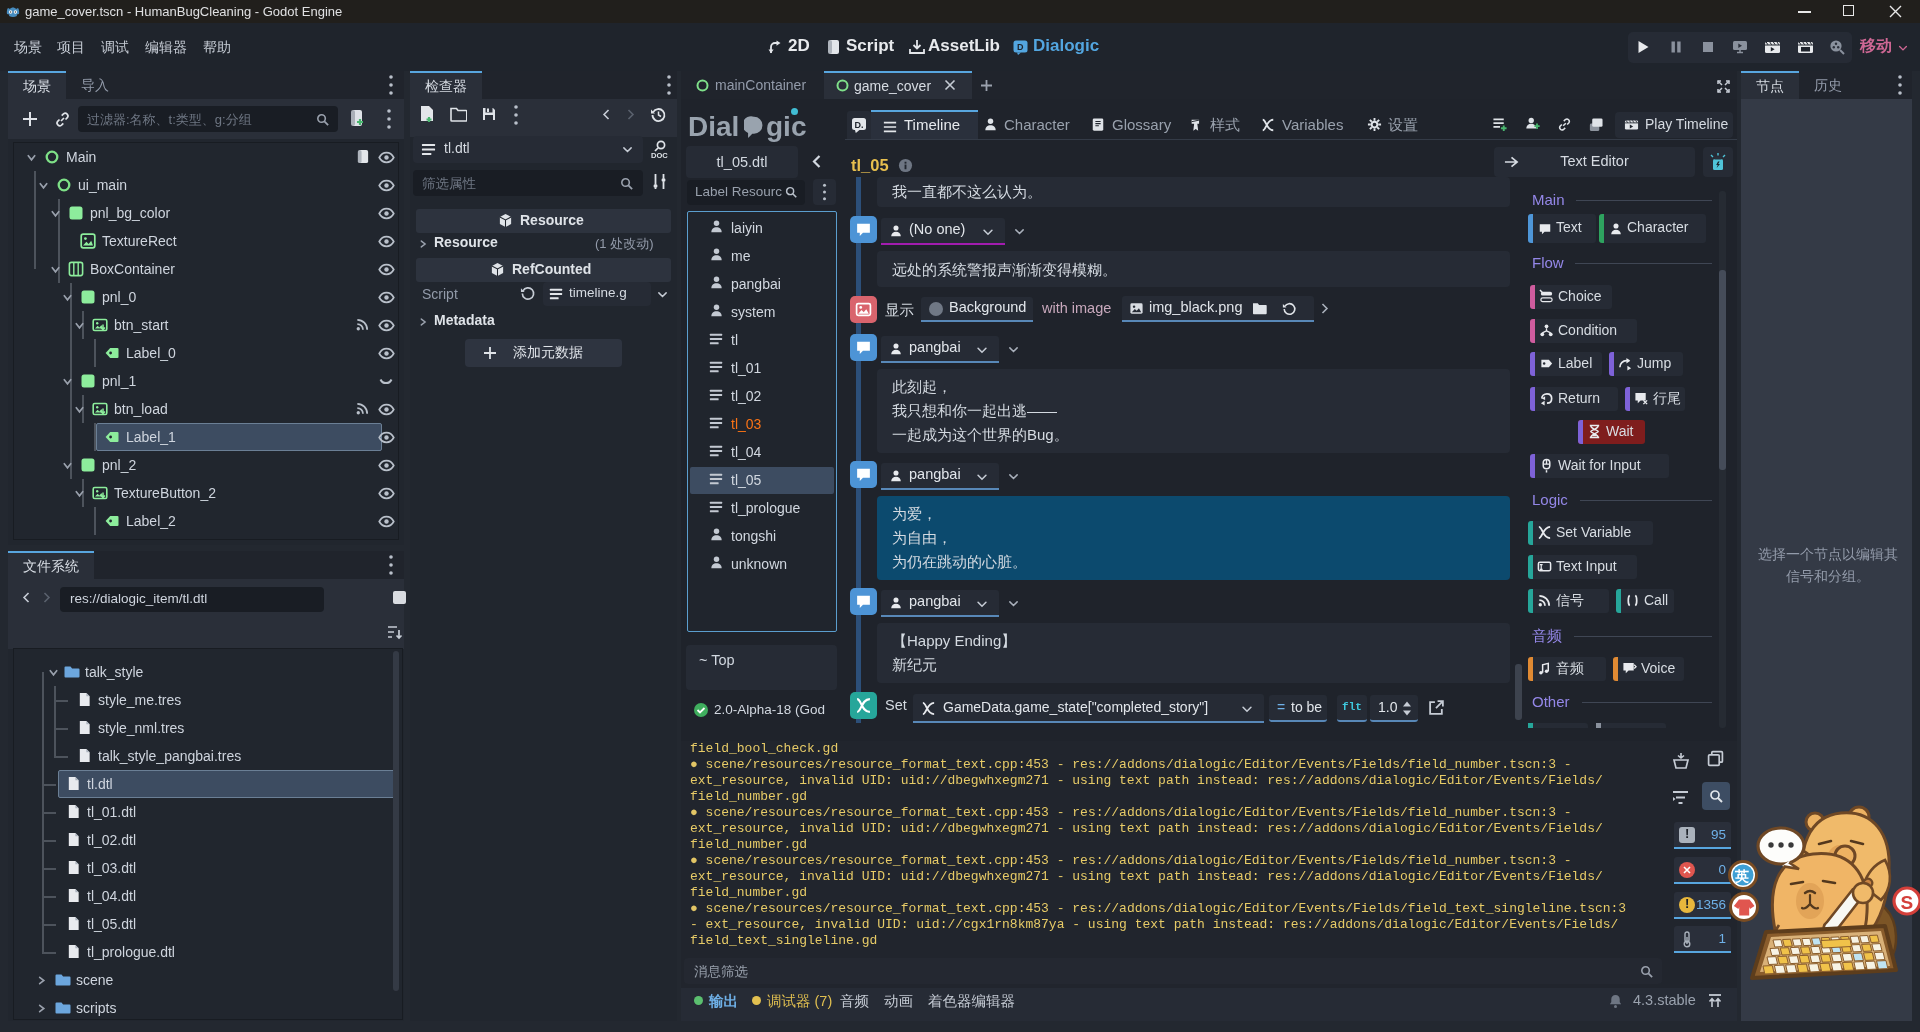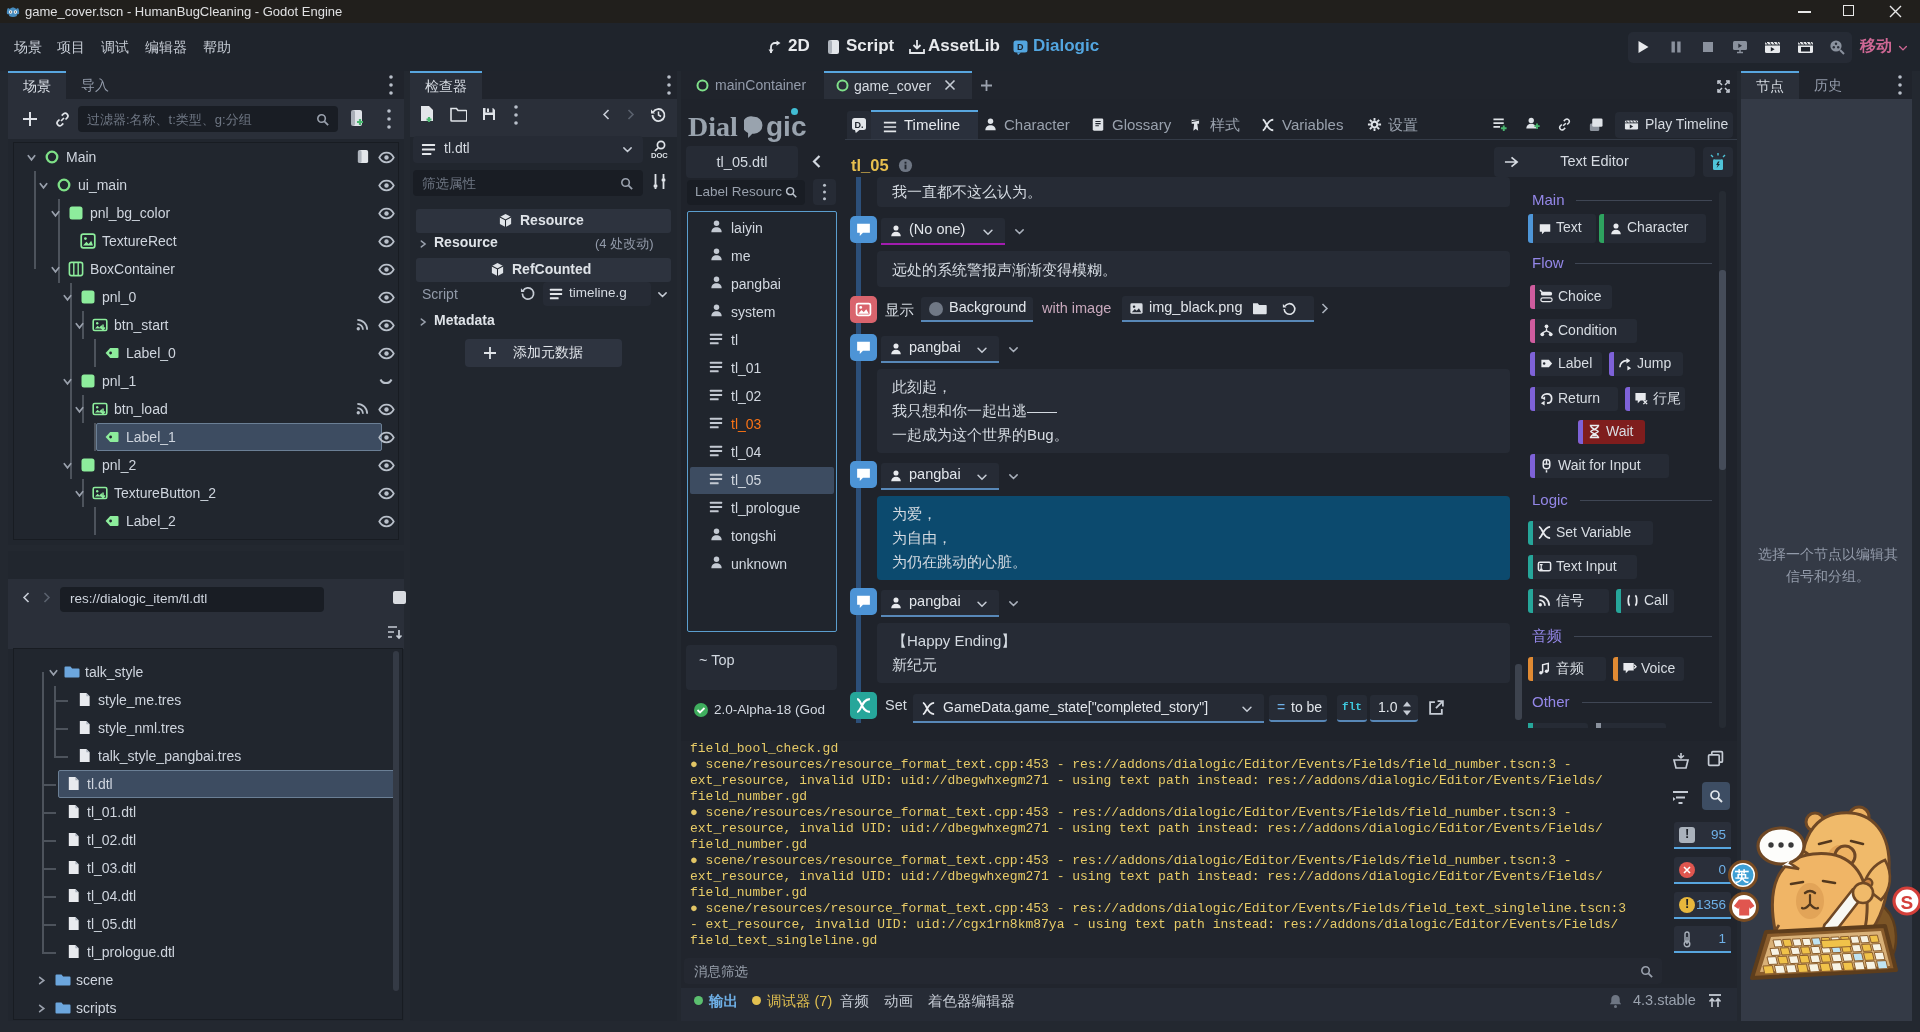--- a/index.html
+++ b/index.html
@@ -381,20 +381,26 @@
         </svg>
 <div class="abs" style="left:118px;top:0;height:28px;line-height:28px">Label_2</div>
 <svg class="s abs" style="left:370px;top:6px" width="17" height="17" viewBox="0 0 16 16">
           <use href="#eye"></use>
         </svg>
 </div>
 </div>
 </div>
 
 <div class="dock" style="left:8px;top:551px;width:396px;height:470px">
+  <div class="tabbar">
+      <div class="tab on" style="left:0;width:86px">文件系统</div>
+  <svg class="s abs" style="left:380px;top:3px" width="6" height="22" viewBox="0 0 6 22">
+        <use href="#dots3"></use>
+      </svg>
+    </div>
   <div class="toolrow" style="left:0;top:28px;width:396px;height:70px"></div>
   <svg class="s abs" style="left:12px;top:40px;color:#c6ccd5" width="13" height="13" viewBox="0 0 16 16">
       <path d="M10.5 2.5L5 8l5.5 5.5" fill="none" stroke="currentColor" stroke-width="2"></path>
     </svg>
   <svg class="s abs" style="left:32px;top:40px;color:#5a616d" width="13" height="13" viewBox="0 0 16 16">
       <path d="M5.5 2.5L11 8l-5.5 5.5" fill="none" stroke="currentColor" stroke-width="2"></path>
     </svg>
   <div class="abs" style="left:52px;top:36px;width:264px;height:25px;background:#191d24;border-radius:4px">
     <div class="abs" style="left:10px;top:4px;font-size:13.5px;color:#cfd5de">res://dialogic_item/tl.dtl</div>
   </div>
@@ -574,21 +580,21 @@
 <div class="abs" style="left:6px;top:138px;width:255px;height:24px;background:#2d333e;border-radius:3px"></div>
 <svg class="s abs" style="left:88px;top:142px" width="15" height="15" viewBox="0 0 16 16">
         <path d="M8 1l6 3.2v7.6L8 15l-6-3.2V4.2z" fill="#dfe3e8"></path>
         <path d="M2 4.2L8 7.5l6-3.3M8 7.5V15" stroke="#21262e" stroke-width="1.1" fill="none"></path>
       </svg>
 <b class="abs" style="left:110px;top:141px;font-size:14px;color:#dfe3e8">Resource</b>
 <svg class="s abs" style="left:8px;top:168px" width="10" height="10" viewBox="0 0 12 12">
         <use href="#arrR"></use>
       </svg>
 <b class="abs" style="left:24px;top:163px;font-size:14px;color:#dfe3e8">Resource</b>
-<div class="abs dim" style="left:185px;top:164px;font-size:13px">(4 处改动)</div>
+<div class="abs dim" style="left:185px;top:164px;font-size:13px">(1 处改动)</div>
 <div class="abs" style="left:6px;top:187px;width:255px;height:24px;background:#2d333e;border-radius:3px"></div>
 <svg class="s abs" style="left:80px;top:191px" width="15" height="15" viewBox="0 0 16 16">
         <path d="M8 1l6 3.2v7.6L8 15l-6-3.2V4.2z" fill="#dfe3e8"></path>
         <path d="M2 4.2L8 7.5l6-3.3M8 7.5V15" stroke="#21262e" stroke-width="1.1" fill="none"></path>
       </svg>
 <b class="abs" style="left:102px;top:190px;font-size:14px;color:#dfe3e8">RefCounted</b>
 <div class="abs dim" style="left:12px;top:215px;font-size:14px">Script</div>
 <svg class="s abs" style="left:110px;top:214px" width="16" height="16" viewBox="0 0 17 17">
         <path d="M3.2 6.2A6 6 0 1 1 2.5 9" fill="none" stroke="#c6ccd5" stroke-width="1.8"></path>
         <path d="M1 3.5v4h4z" fill="#c6ccd5"></path>
@@ -631,21 +637,21 @@
     <svg class="s abs" style="left:299px;top:8px" width="13" height="13" viewBox="0 0 13 13">
         <path d="M6.5 1v11M1 6.5h11" stroke="#9aa1ad" stroke-width="1.8"></path>
       </svg>
     <svg class="s abs" style="left:1036px;top:9px" width="13" height="13" viewBox="0 0 13 13">
         <path d="M1 4V1h3M9 1h3v3M12 9v3H9M4 12H1V9" fill="none" stroke="#c6ccd5" stroke-width="1.5"></path>
         <path d="M1 1l4 4M12 1L8 5M12 12L8 8M1 12l4-4" stroke="#c6ccd5" stroke-width="1.5"></path>
       </svg>
   </div>
   <div id="dialogic">
 <div class="abs" style="left:7px;top:40px;width:160px;height:34px">
-<b class="abs" style="left:0;top:0;font-size:28px;color:#99a3ae;font-family:Liberation Serif, serif">Dial</b>
+<b class="abs" style="left:0;top:0;font-size:28px;color:#99a3ae;font-family:Liberation Sans, sans-serif">Dial</b>
         <svg class="s abs" style="left:56px;top:5px" width="20" height="22" viewBox="0 0 22 26">
           <path d="M11 1a10 10 0 0 1 0 20h-2L4 26v-6A10 10 0 0 1 11 1z" fill="#99a3ae"></path>
         </svg>
         <b class="abs" style="left:78px;top:0;font-size:28px;color:#99a3ae">gic</b>
 <div class="abs" style="left:103px;top:-3px;width:7px;height:7px;border-radius:4px;background:#41bdd4"></div>
 </div>
 <div class="abs" style="left:5px;top:75px;width:112px;height:32px;background:#262b35;border-radius:4px;text-align:center;line-height:32px;font-size:14.5px;color:#d2d8e0">tl_05.dtl</div>
 <svg class="s abs" style="left:128px;top:81px;color:#d2d8e0" width="16" height="19" viewBox="0 0 16 16">
         <path d="M10.5 2.5L5 8l5.5 5.5" fill="none" stroke="currentColor" stroke-width="2.2"></path>
       </svg>

